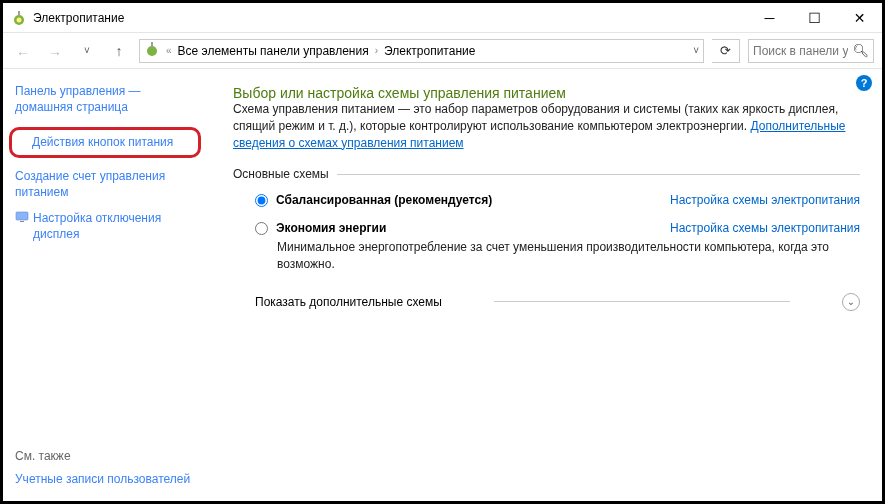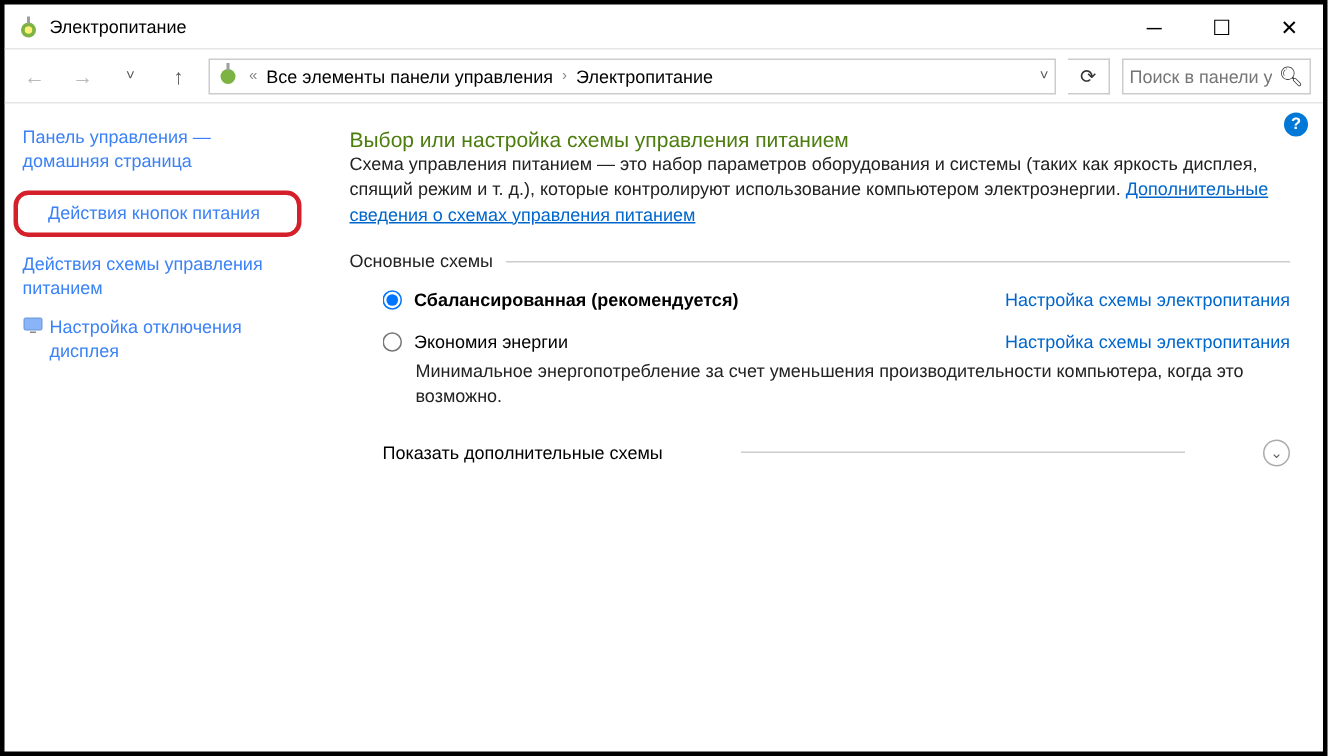--- a/index.html
+++ b/index.html
@@ -118,21 +118,21 @@
   .desc { font-size: 12px; line-height: 1.4; color: #222; }
   .desc a { color: #0066cc; text-decoration: underline; }
   fieldset {
     border: none;
     border-top: 1px solid #ccc;
     margin-top: 16px;
     padding-top: 10px;
   }
   legend { font-size: 12px; padding-right: 8px; color: #222; }
   .plan { margin: 2px 0 14px 22px; }
-  .planhead { display:flex; }
+  .planhead { display:flex; align-items:center; }
   .planhead input[type=radio] { margin-right: 8px; }
   .planhead label { font-weight: bold; font-size: 12px; }
   .planhead .cfg { margin-left: auto; color:#0066cc; text-decoration:none; font-size:12px; }
   .plandesc { font-size: 12px; color:#222; line-height:1.4; margin: 4px 0 0 22px; }
   .expand {
     display:flex; align-items:center;
     margin-top: 6px; margin-left: 22px;
     font-size:12px;
     gap:44px;
   }
@@ -188,31 +188,35 @@
   </div>
 </div>
 
 <div class="body">
   <div class="sidebar">
     <a class="home">Панель управления — домашняя страница</a>
     <div class="highlight">
       <a>Действия кнопок питания</a>
     </div>
     <div class="grp">
-      <a>Действия схемы управления питанием</a>
+      <a>Создание счет управления питанием</a>
     </div>
     <div class="grp withicon">
       <span class="sic">
         <svg viewBox="0 0 14 14">
             <rect x="1" y="2" width="12" height="8" rx="1" fill="#8ab4f8" stroke="#5f8dd3" stroke-width="0.6"></rect>
             <rect x="5" y="11" width="4" height="1" fill="#888"></rect>
           </svg>
       </span>
       <a>Настройка отключения дисплея</a>
     </div>
+    <div class="seealso">
+      <div class="lbl">См. также</div>
+      <a>Учетные записи пользователей</a>
+    </div>
   </div>
 
   <div class="main">
     <div class="help">?</div>
     <h1>Выбор или настройка схемы управления питанием</h1>
     <div class="desc">
       <span>Схема управления питанием — это набор параметров оборудования и системы (таких как яркость дисплея, спящий режим и т. д.), которые контролируют использование компьютером электроэнергии.</span>
       <a>Дополнительные сведения о схемах управления питанием</a>
     </div>
 
@@ -223,21 +227,21 @@
         <div class="planhead">
           <input type="radio" name="plan" checked="" style="">
           <label>Сбалансированная (рекомендуется)</label>
           <a class="cfg">Настройка схемы электропитания</a>
         </div>
       </div>
 
       <div class="plan">
         <div class="planhead">
           <input type="radio" name="plan" style="">
-          <label style="font-weight:normal;">Экономия энергии</label>
+          <label style="font-weight:bold;">Экономия энергии</label>
           <a class="cfg">Настройка схемы электропитания</a>
         </div>
         <div class="plandesc">Минимальное энергопотребление за счет уменьшения производительности компьютера, когда это возможно.</div>
       </div>
     </fieldset>
 
     <div class="expand">
       <span>Показать дополнительные схемы</span>
       <div class="line"></div>
       <div class="cir">⌄</div>

